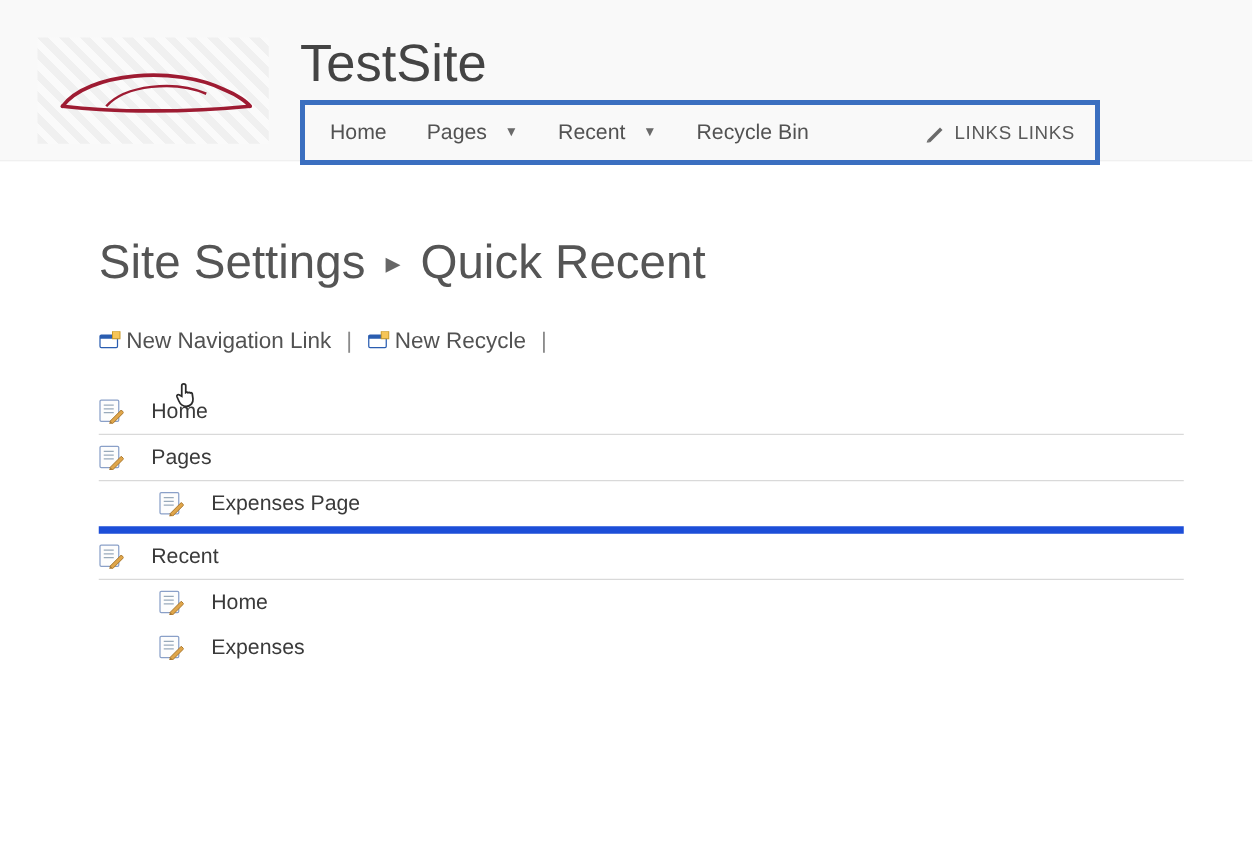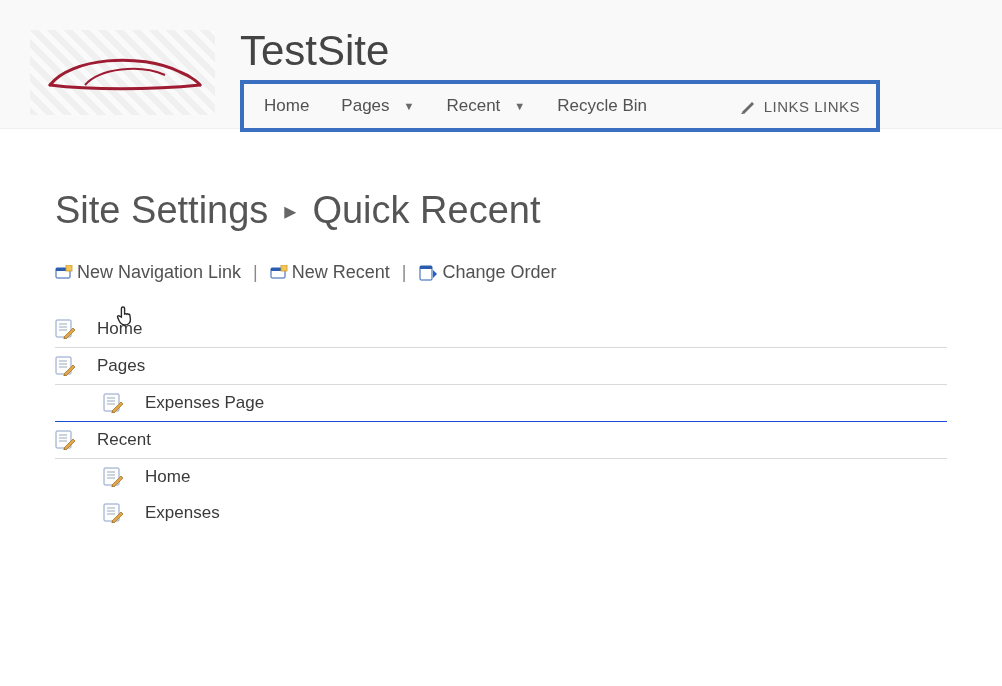--- a/index.html
+++ b/index.html
@@ -66,20 +66,21 @@
     color:#5a5a5a;
     font-size:15px;
     letter-spacing:0.5px;
     cursor:pointer;
     padding:0 6px;
   }
   .edit-links svg { margin-right:8px; }
 
   .content {
     padding:60px 55px 40px 55px;
+    margin-left:24px;
   }
   .breadcrumb {
     font-size:38px;
     font-weight:300;
     color:#555;
     display:flex;
     align-items:center;
     margin:0 0 30px 0;
   }
   .breadcrumb .sep {
@@ -125,21 +126,21 @@
     color:#3a3a3a;
     padding:8px 0 8px 0;
   }
   .row.heading {
     border-bottom:1px solid #d9d9d9;
   }
   .row.child {
     padding-left:48px;
   }
   .row.child-divider {
-    border-bottom:1px solid #1d4ed8;
+    border-bottom:6px solid #1d4ed8;
   }
   .row .edit-icon {
     width:20px;
     height:20px;
     margin-right:22px;
     cursor:pointer;
     flex:0 0 auto;
   }
   .row .label { cursor:pointer; }
 </style>
@@ -234,29 +235,23 @@
       <svg width="18" height="16">
           <use href="#ico-link"></use>
         </svg>
       <span>New Navigation Link</span>
     </span>
     <span class="tool-sep">|</span>
     <span class="tool-link">
       <svg width="18" height="16">
           <use href="#ico-link"></use>
         </svg>
-      <span>New Recent</span>
+      <span>New Recycle</span>
     </span>
     <span class="tool-sep">|</span>
-    <span class="tool-link">
-      <svg width="20" height="18">
-          <use href="#ico-order"></use>
-        </svg>
-      <span>Change Order</span>
-    </span>
   </div>
 
   <div class="cursor-hand">
     <svg width="22" height="26">
         <use href="#ico-cursor-hand"></use>
       </svg>
   </div>
 
   <div class="nav-tree">
 

